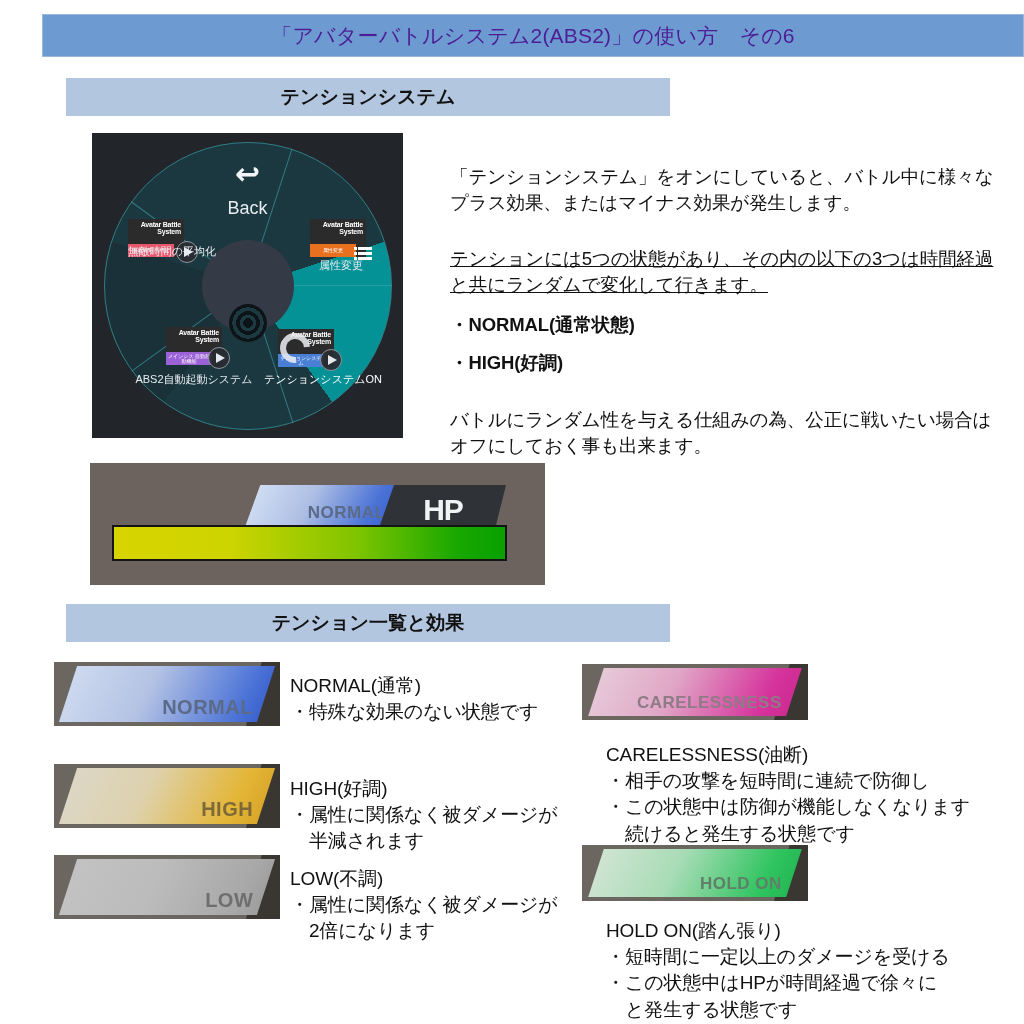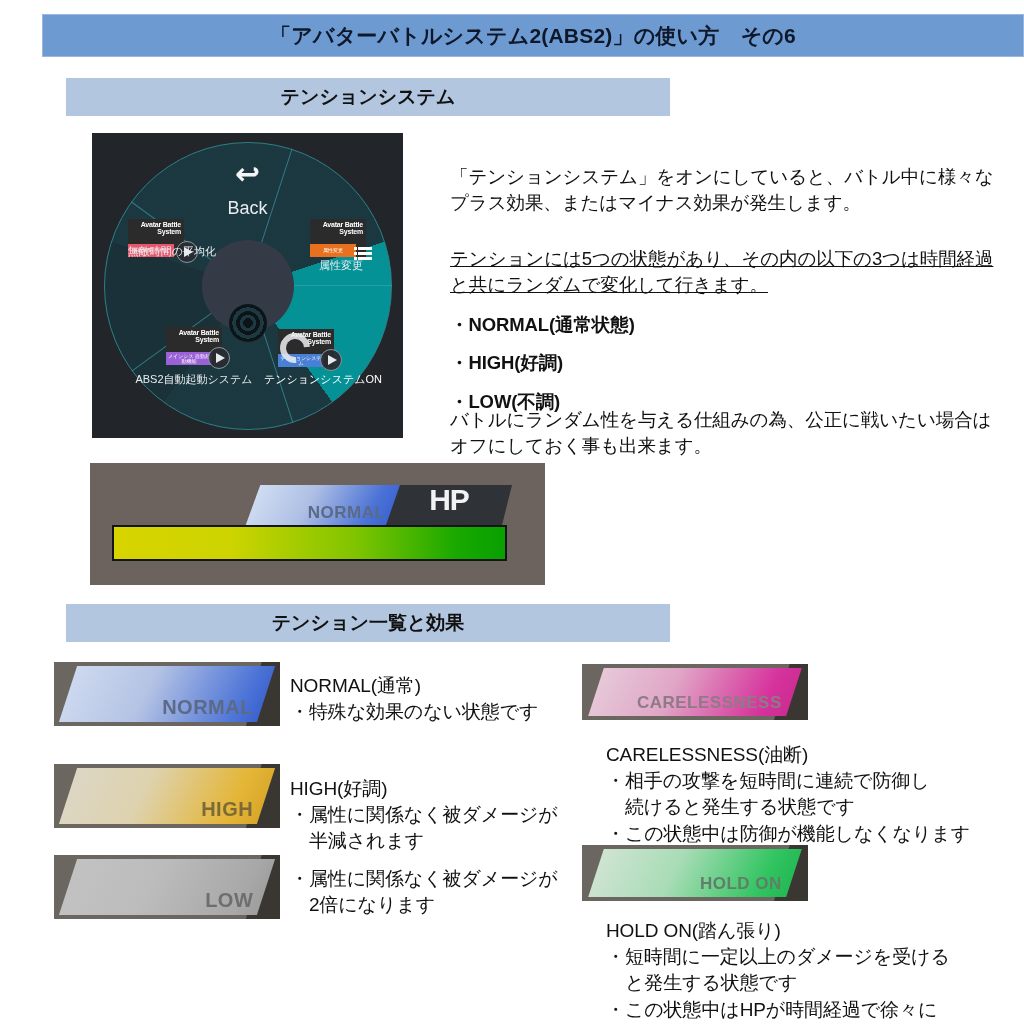--- a/index.html
+++ b/index.html
@@ -25,22 +25,22 @@
     height: 43px;
     background: #6d9bd1;
     border: 1px solid #9ab7dd;
     box-sizing: border-box;
     display: flex;
     align-items: center;
     justify-content: center;
   }
   .title-bar .title-text {
     font-size: 21px;
-    font-weight: bold;
-    color: #0f172a;
+    font-weight: normal;
+    color: #4c1d95;
     letter-spacing: 0.2px;
   }
 
   
   .section-header {
     position: absolute;
     background: #b3c6e0;
     display: flex;
     align-items: center;
     justify-content: center;
@@ -269,28 +269,28 @@
   .hp-tag span {
     transform: skewX(20deg);
     font-size: 17px;
     font-weight: bold;
     color: #5b6a86;
     padding: 0 10px 2px 0;
     letter-spacing: 0.5px;
   }
   .hp-block {
     position: absolute;
-    left: 296px;
+    left: 290px;
     top: 22px;
     width: 126px;
     height: 40px;
     background: #2f3236;
     clip-path: polygon(14px 0, 100% 0, calc(100% - 10px) 100%, 0 100%);
     display: flex;
-    align-items: flex-start;
+    align-items: flex-end;
     justify-content: center;
   }
   .hp-block span {
     font-size: 30px;
     font-weight: bold;
     color: #f0f2f4;
     line-height: 1;
     letter-spacing: -1px;
   }
   .hp-gauge {
@@ -436,21 +436,20 @@
 
 <div class="desc" id="desc-p1">
   <p>「テンションシステム」をオンにしていると、バトル中に様々なプラス効果、またはマイナス効果が発生します。</p>
 </div>
 <div class="desc" id="desc-p2">
   <p>テンションには5つの状態があり、その内の以下の3つは時間経過と共にランダムで変化して行きます。</p>
 </div>
 <div class="desc" id="desc-list">
   <p>・NORMAL(通常状態)</p>
   <p>・HIGH(好調)</p>
-  <p>・LOW(不調)</p>
 </div>
 <div class="desc" id="desc-p3">
   <p>バトルにランダム性を与える仕組みの為、公正に戦いたい場合はオフにしておく事も出来ます。</p>
 </div>
 
 <div class="hp-shot">
   <div class="hp-tag">
     <span>NORMAL</span>
   </div>
   <div class="hp-block">
@@ -486,42 +485,43 @@
   <p>　半減されます</p>
 </div>
 
 <div class="badge" id="badge-low">
   <div class="dark-wedge"></div>
   <div class="slab">
     <span>LOW</span>
   </div>
 </div>
 <div class="entry-title" id="txt-low">
+  <p>LOW(不調)</p>
   <p>・属性に関係なく被ダメージが</p>
   <p>　2倍になります</p>
 </div>
 
 <div class="badge" id="badge-careless">
   <div class="dark-wedge"></div>
   <div class="slab">
     <span>CARELESSNESS</span>
   </div>
 </div>
 <div class="entry-title" id="txt-careless">
   <p>CARELESSNESS(油断)</p>
   <p>・相手の攻撃を短時間に連続で防御し</p>
+  <p>・この状態中は防御が機能しなくなります</p>
   <p>　続けると発生する状態です</p>
-  <p>・この状態中は防御が機能しなくなります</p>
 </div>
 
 <div class="badge" id="badge-hold">
   <div class="dark-wedge"></div>
   <div class="slab">
     <span>HOLD ON</span>
   </div>
 </div>
 <div class="entry-title" id="txt-hold">
   <p>HOLD ON(踏ん張り)</p>
   <p>・短時間に一定以上のダメージを受ける</p>
+  <p>・この状態中はHPが時間経過で徐々に</p>
   <p>　と発生する状態です</p>
-  <p>・この状態中はHPが時間経過で徐々に</p>
   <p>　少量回復して行きます</p>
 </div>
 
 </body></html>

